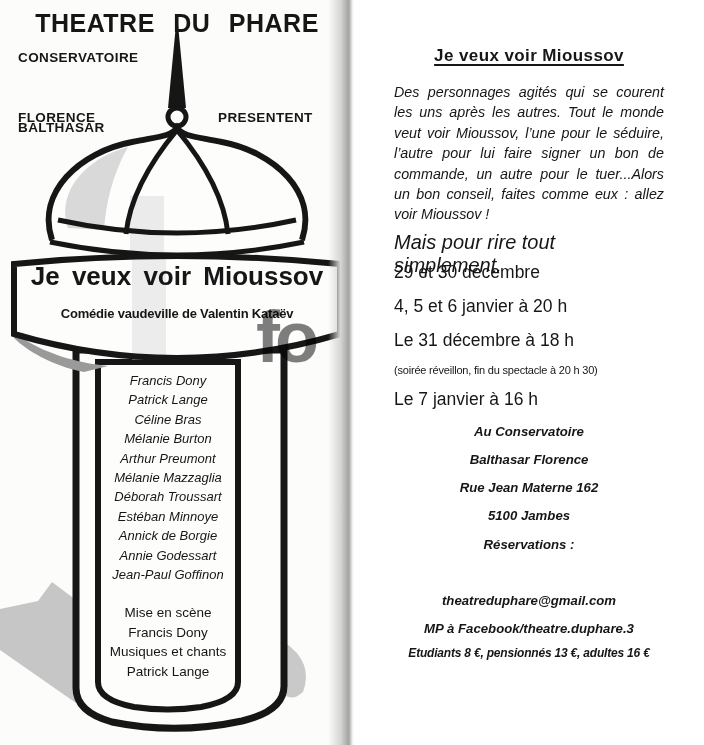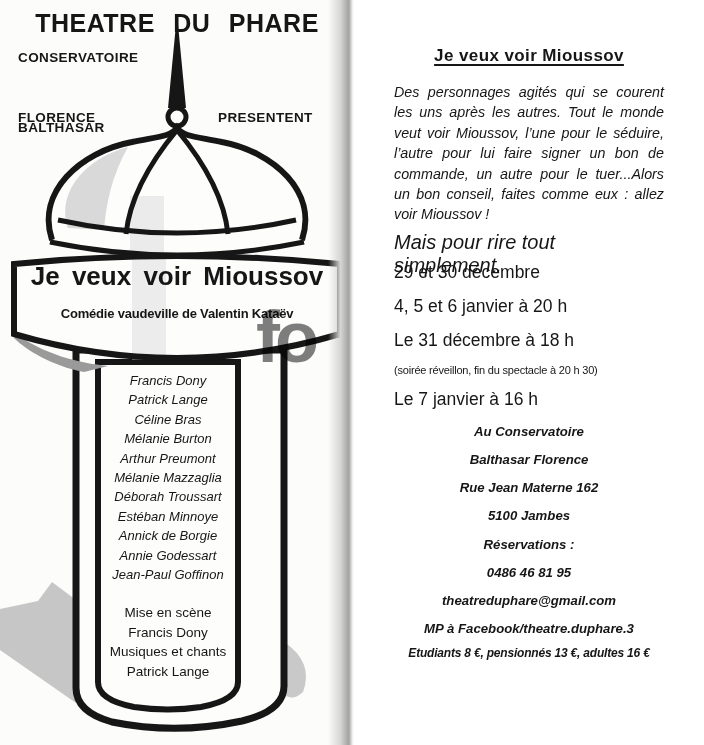--- a/index.html
+++ b/index.html
@@ -118,19 +118,18 @@
     <div class="date-line d1">4, 5 et 6 janvier à 20 h</div>
     <div class="date-line d2">Le 31 décembre à 18 h</div>
     <div class="date-line d3">(soirée réveillon, fin du spectacle à 20 h 30)</div>
     <div class="date-line d4">Le 7 janvier à 16 h</div>
 
     <div class="venue-line v0">Au Conservatoire</div>
     <div class="venue-line v1">Balthasar Florence</div>
     <div class="venue-line v2">Rue Jean Materne 162</div>
     <div class="venue-line v3">5100 Jambes</div>
     <div class="venue-line v4">Réservations :</div>
-    <div class="venue-line v5">0486 46 81 95</div>
     <div class="venue-line v6">theatreduphare@gmail.com</div>
     <div class="venue-line v7">MP à Facebook/theatre.duphare.3</div>
 
     <div class="pricing">Etudiants 8 €, pensionnés 13 €, adultes 16 €</div>
   </div>
 </div>
 
 </body></html>

